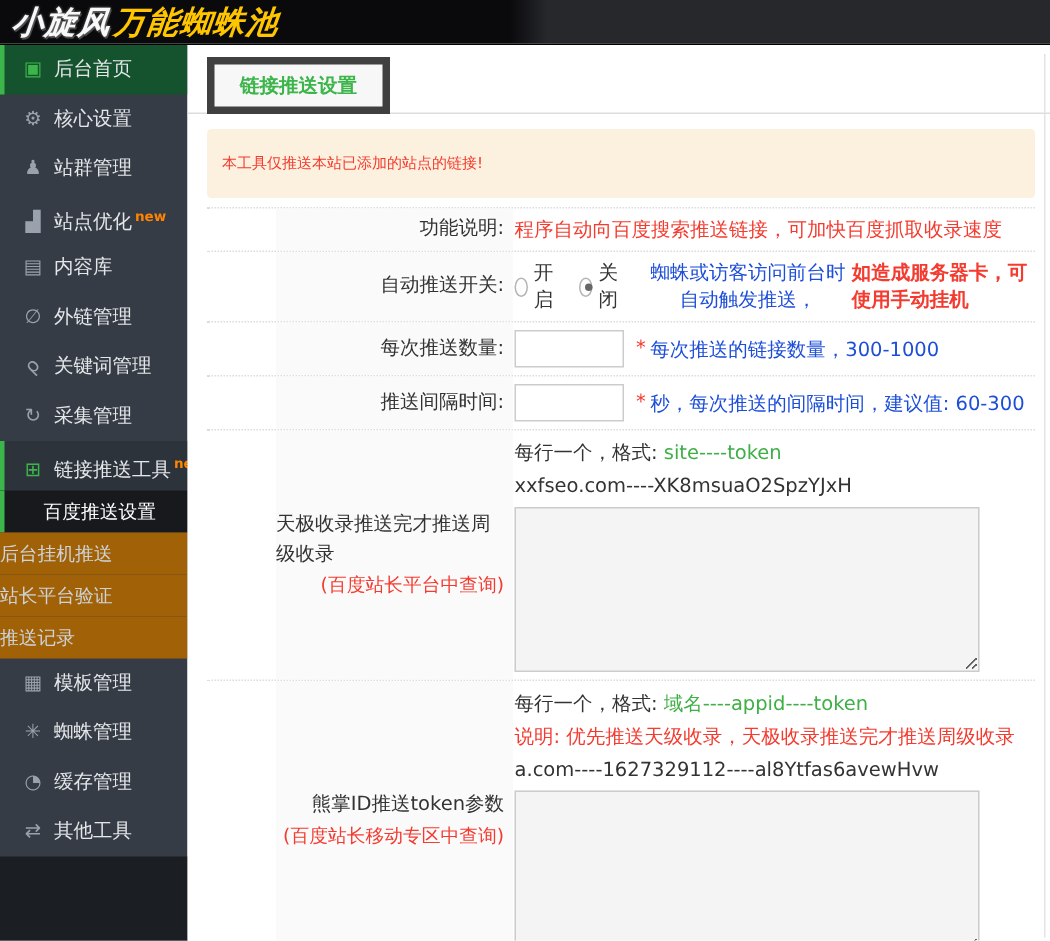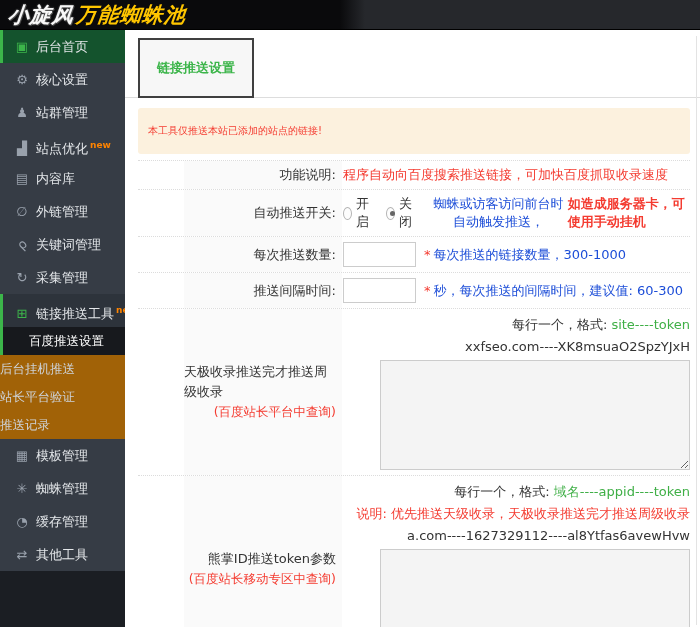--- a/index.html
+++ b/index.html
@@ -33,36 +33,36 @@
     padding-left:26px; color:#fff; }
   .badge { color:#ff8400; font-size:9px; font-weight:bold; vertical-align:super;
     margin-left:2px; letter-spacing:0; }
   .side-filler { flex:1; background:#1b1e23; }
 
   
   .main { margin-left:125px; height:597px; background:#fff; position:relative; }
   .main::after { content:""; position:absolute; top:6px; right:3px; bottom:2px;
     width:1px; background:#e3e3e3; }
   .tabbar { padding:8px 6px 0 13px; border-bottom:1px solid #ddd; }
-  .tab { display:inline-block; padding:19px 17px; background:#f7f7f7;
-    border:2px solid #404040; margin-bottom:-1px; color:#3cb54a; font-weight:bold;
+  .tab { display:inline-block; padding:5px 17px; background:#f7f7f7;
+    border:5px solid #404040; margin-bottom:-1px; color:#3cb54a; font-weight:bold;
     font-size:13px; cursor:pointer; }
   .notice { margin:10px 10px 6px 13px; background:#fcf1de; color:#f43b30;
     padding:16px 10px; border-radius:3px; font-size:10px; }
 
   .form { margin:0 10px 0 13px; }
   .row { display:flex; border-top:1px dotted #dcdcdc; }
   .row:last-child { border-bottom:1px dotted #dcdcdc; }
   .lbl { width:158px; min-width:158px; background:#fafafa; color:#333; font-size:13px;
     display:flex; flex-direction:column; justify-content:center; align-items:flex-end;
     padding-right:6px; line-height:20px;margin-left:46px; }
   .lbl .sub-red { color:#f43b30; font-size:12.5px; }
   .val { flex:1; display:flex; align-items:center; font-size:13px; color:#333;
     padding:5px 0 5px 1px; min-height:28px; }
-  .val.col { flex-direction:column; align-items:flex-end; justify-content:center; }
+  .val.col { flex-direction:column; align-items:flex-start; justify-content:center; }
   .red { color:#f43b30; }
   .red-b { color:#f43b30; font-weight:bold; }
   .gray { color:#1d4ed8;text-align:center; }
   .green-t { color:#3faf46; }
   .star { color:#f43b30; margin-right:3px; }
   .fline { line-height:22px; }
 
   .txt-input { width:73px; height:25px; border:1px solid #ccc; margin-right:8px;
     font-size:13px; padding:0 4px; }
   textarea.tk { width:310px; height:110px; background:#f4f4f4; border:1px solid #ccc;

